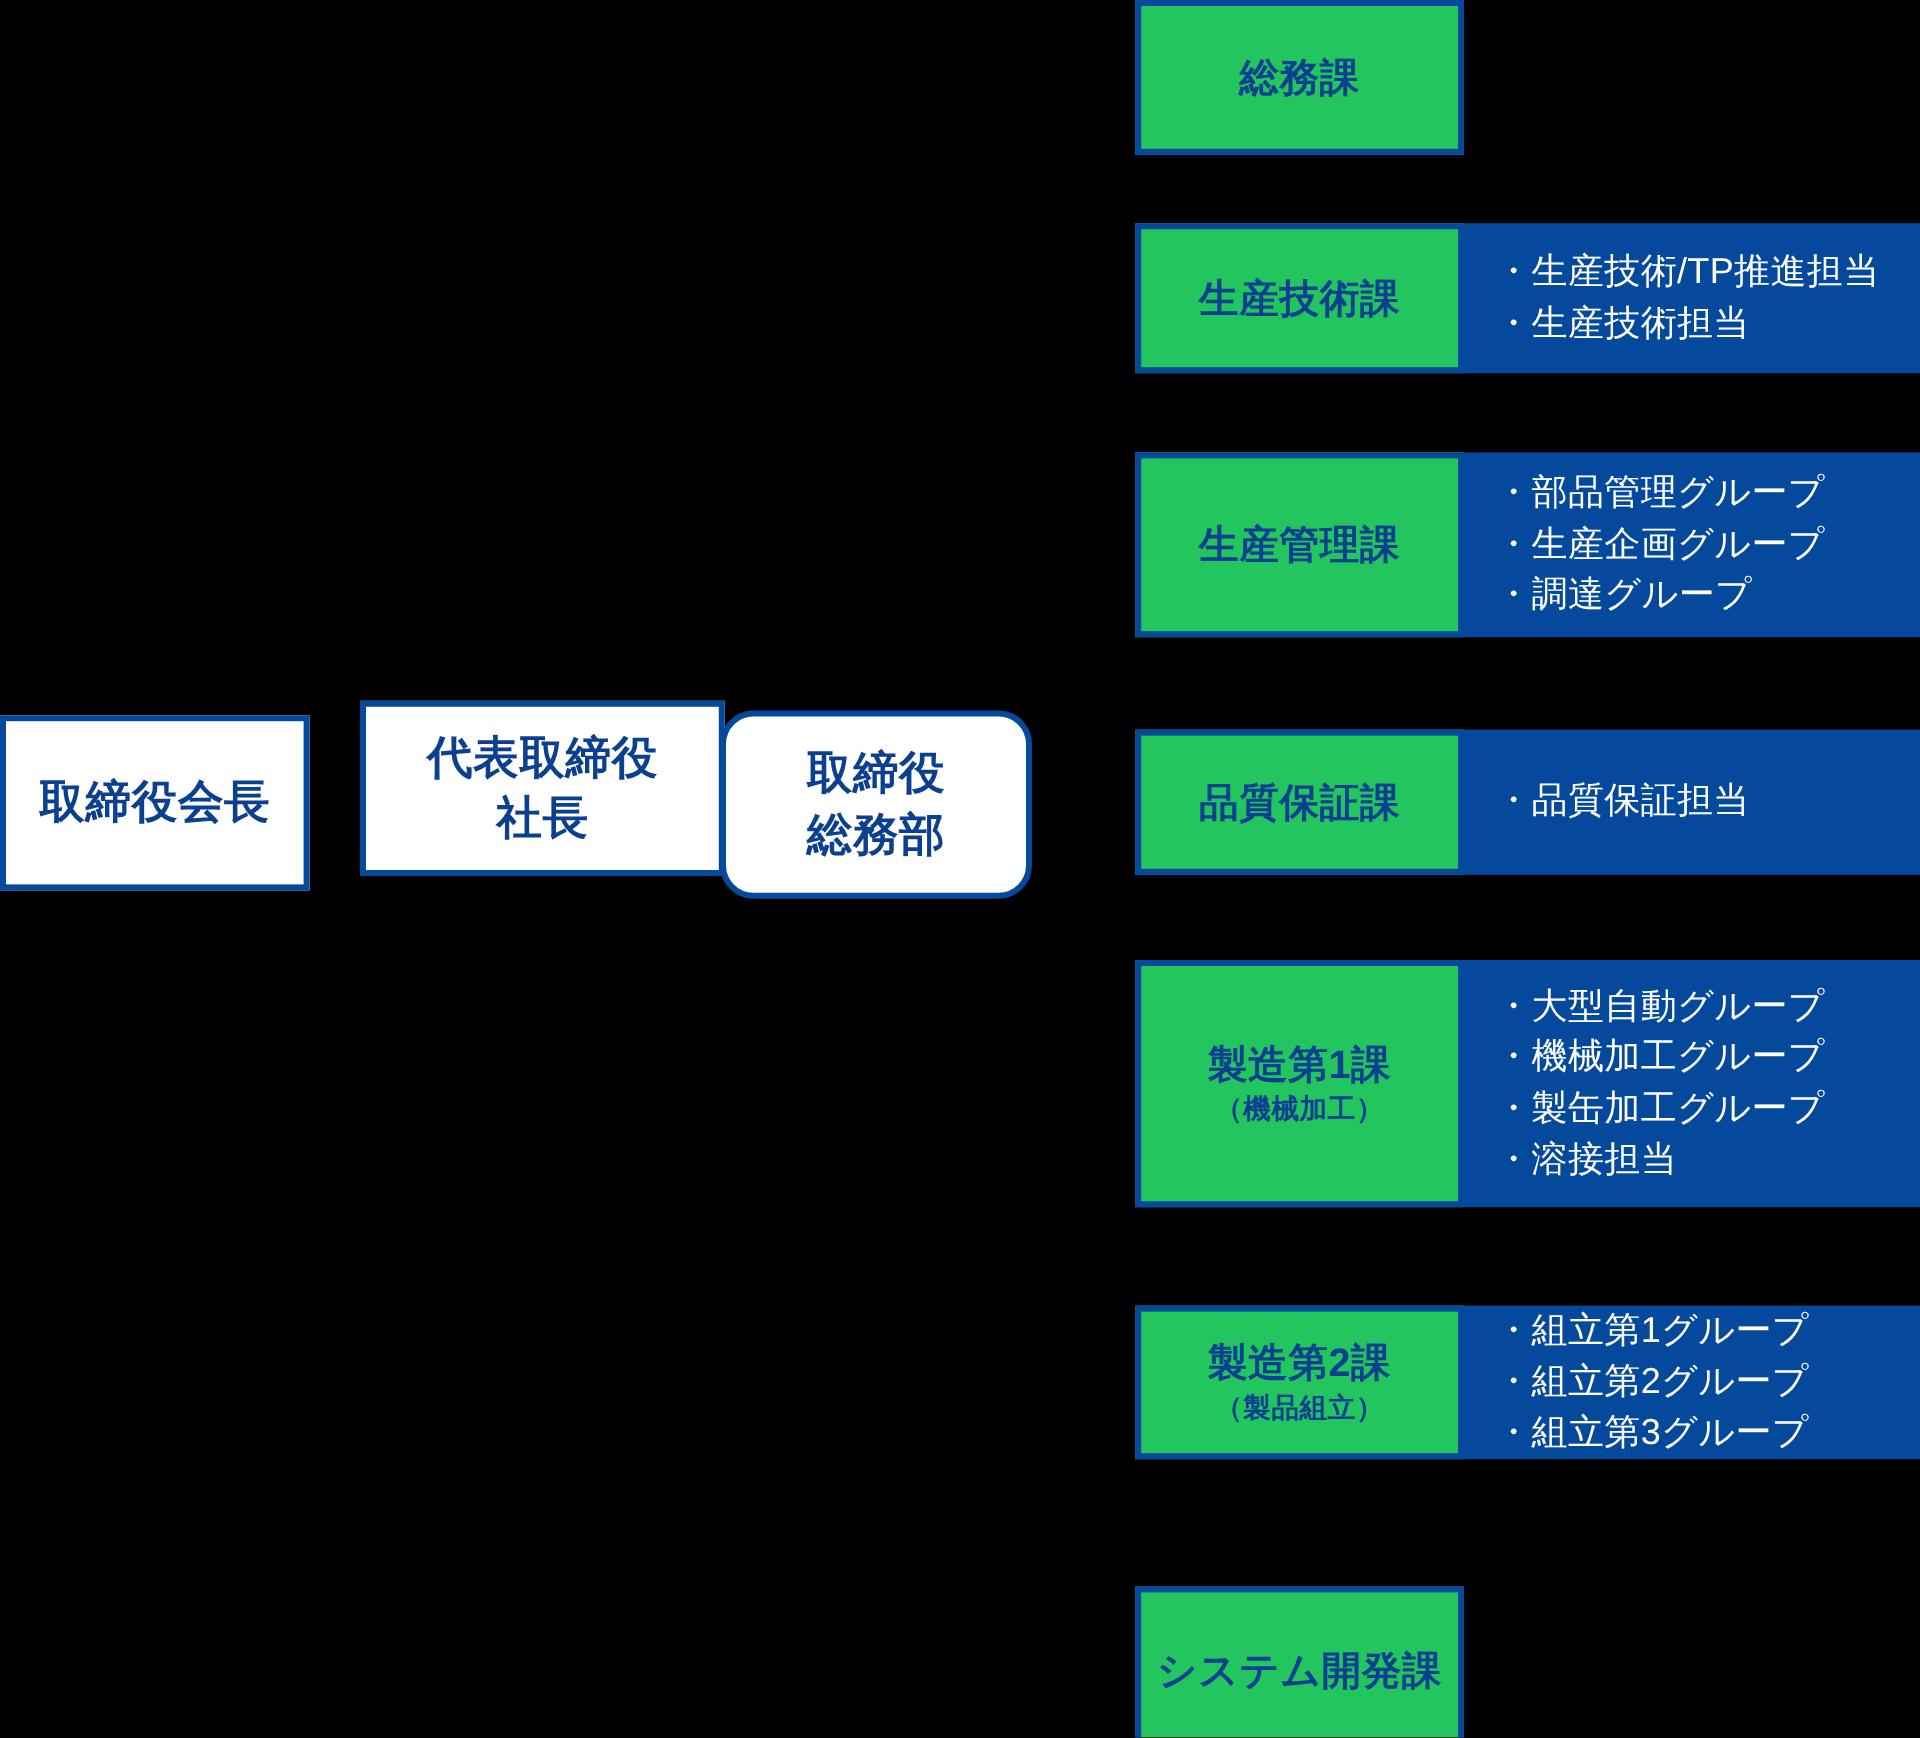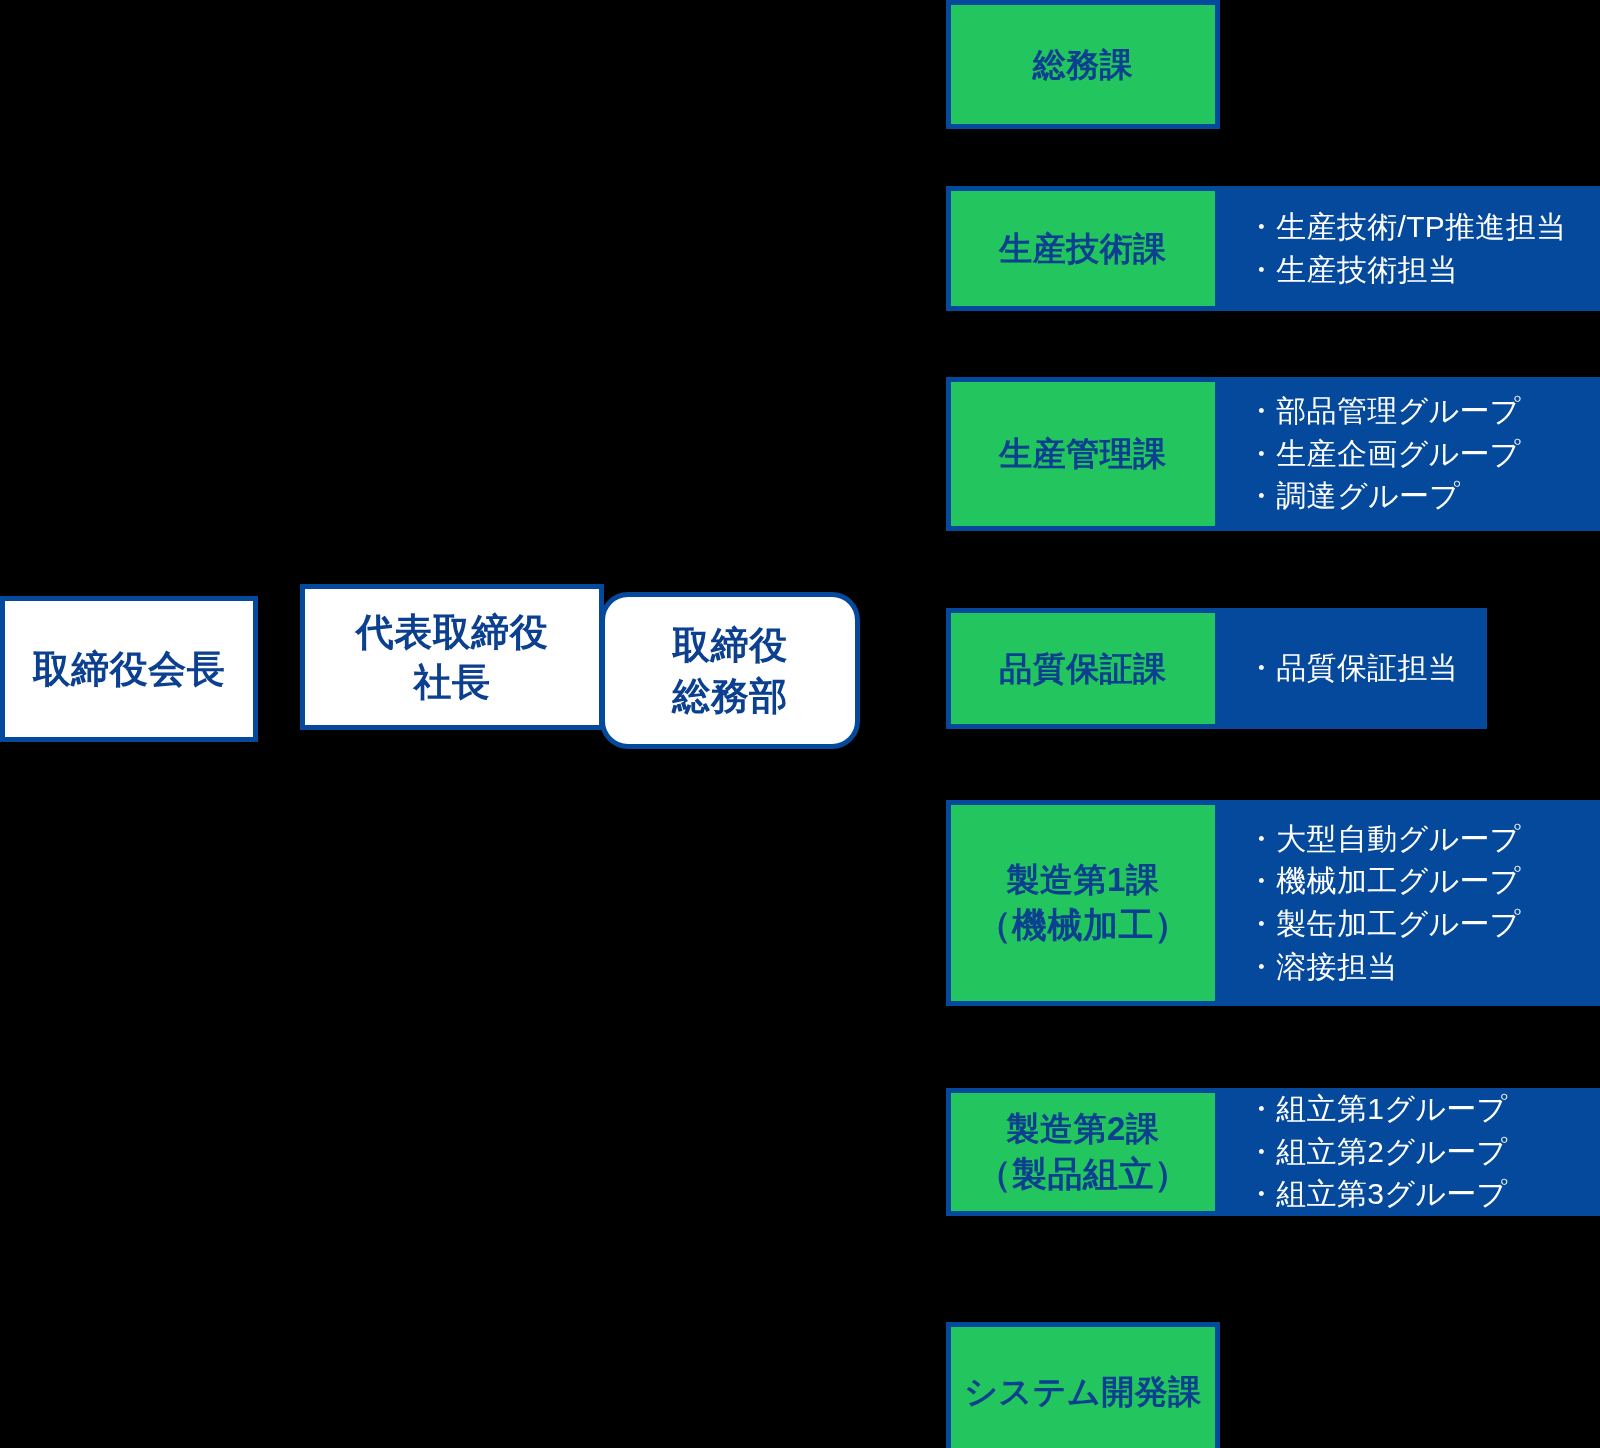--- a/index.html
+++ b/index.html
@@ -53,21 +53,21 @@
     flex-direction: column;
     align-items: center;
     justify-content: center;
     text-align: center;
     font-weight: bold;
     font-size: 33px;
     line-height: 1.25;
     letter-spacing: 0.5px;
   }
   .dept-name .sub {
-    font-size: 35px;
+    font-size: 23px;
     font-weight: bold;
     line-height: 1.3;
     margin-top: 2px;
   }
 
   .dept-items {
     box-sizing: border-box;
     flex: 1 1 auto;
     background: #04499b;
     color: #ffffff;
@@ -88,21 +88,21 @@
 
   
   #exec-0 { left: 0px;   top: 596px; width: 258px; height: 146px; }
   #exec-1 { left: 300px; top: 584px; width: 304px; height: 146px; }
   #exec-2 { left: 600px; top: 592px; width: 260px; height: 157px; border-radius: 28px; }
 
   #row-0 { left: 946px; top: 0px;    width: 654px; height: 129px; }
   #row-0 .dept-name { height: 129px; }
   #row-1 { left: 946px; top: 186px;  width: 654px; height: 125px; }
   #row-2 { left: 946px; top: 377px;  width: 654px; height: 154px; }
-  #row-3 { left: 946px; top: 608px;  width: 541px; height: 121px; }
+  #row-3 { left: 946px; top: 608px;  width: 654px; height: 121px; }
   #row-4 { left: 946px; top: 800px;  width: 654px; height: 206px; }
   #row-5 { left: 946px; top: 1088px; width: 654px; height: 128px; }
   #row-6 { left: 946px; top: 1322px; width: 654px; height: 140px; }
 </style>
 </head>
 <body>
 
 <div id="chart">
 
   <div class="exec-box" id="exec-0">

